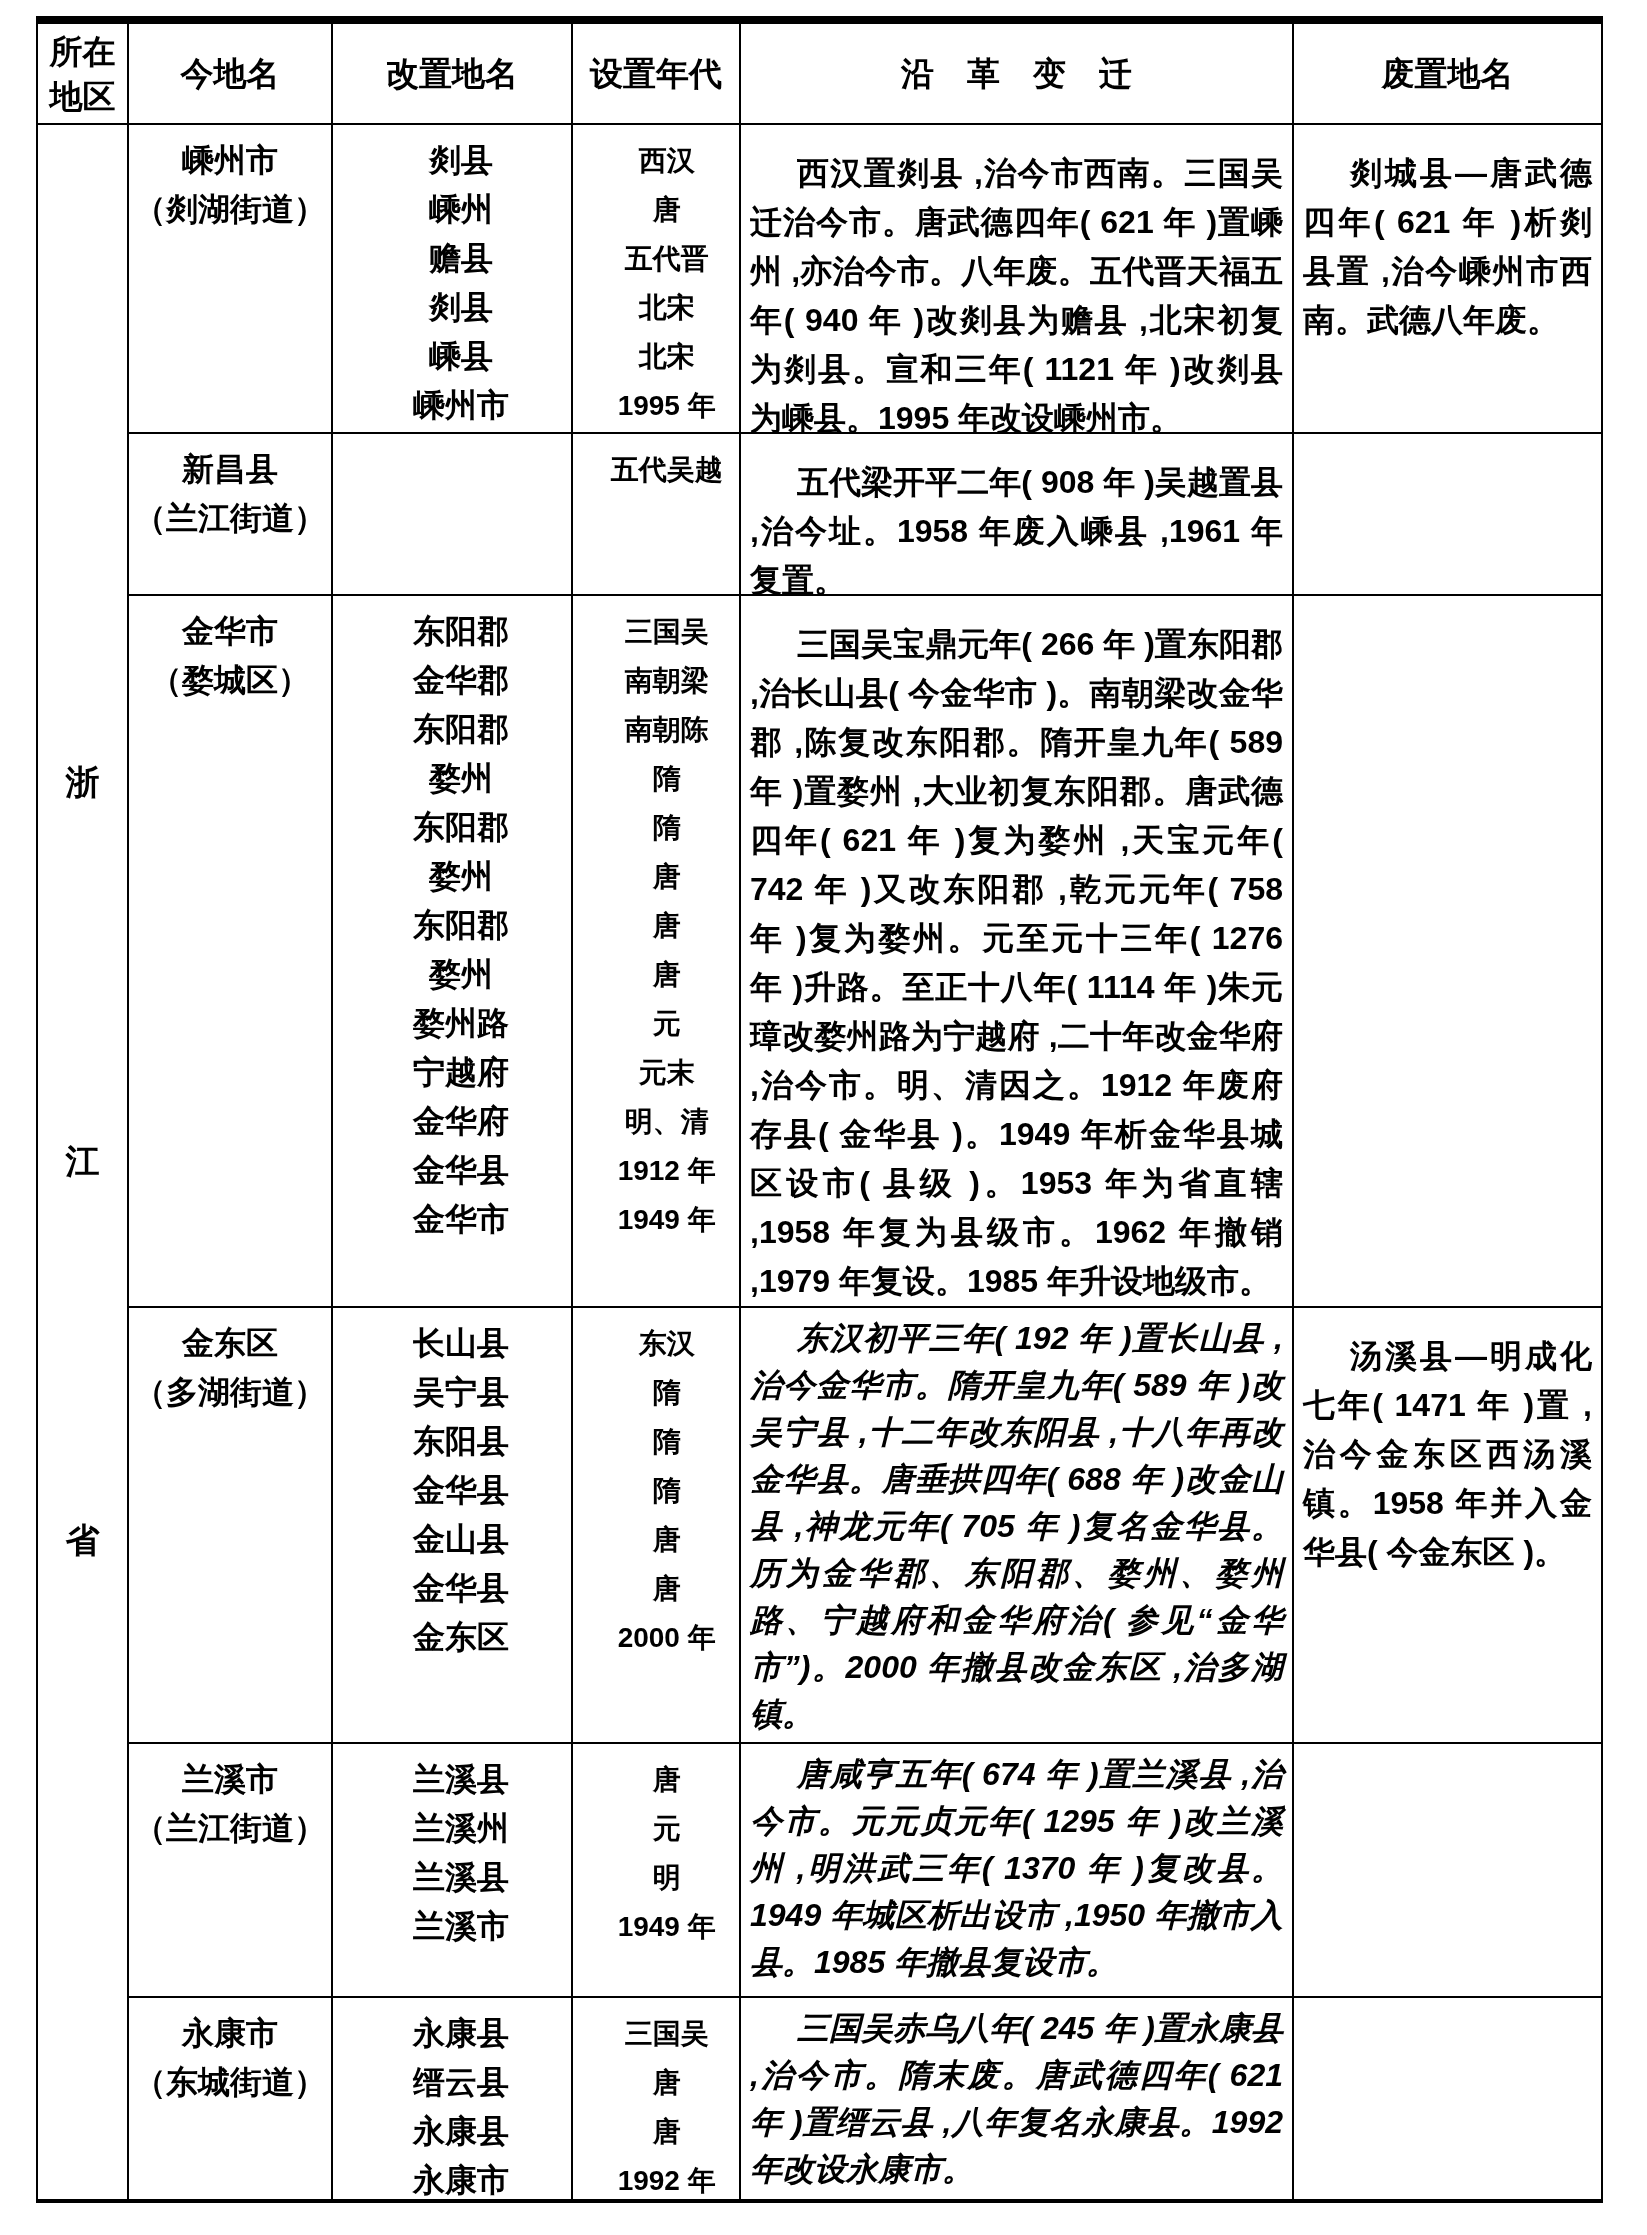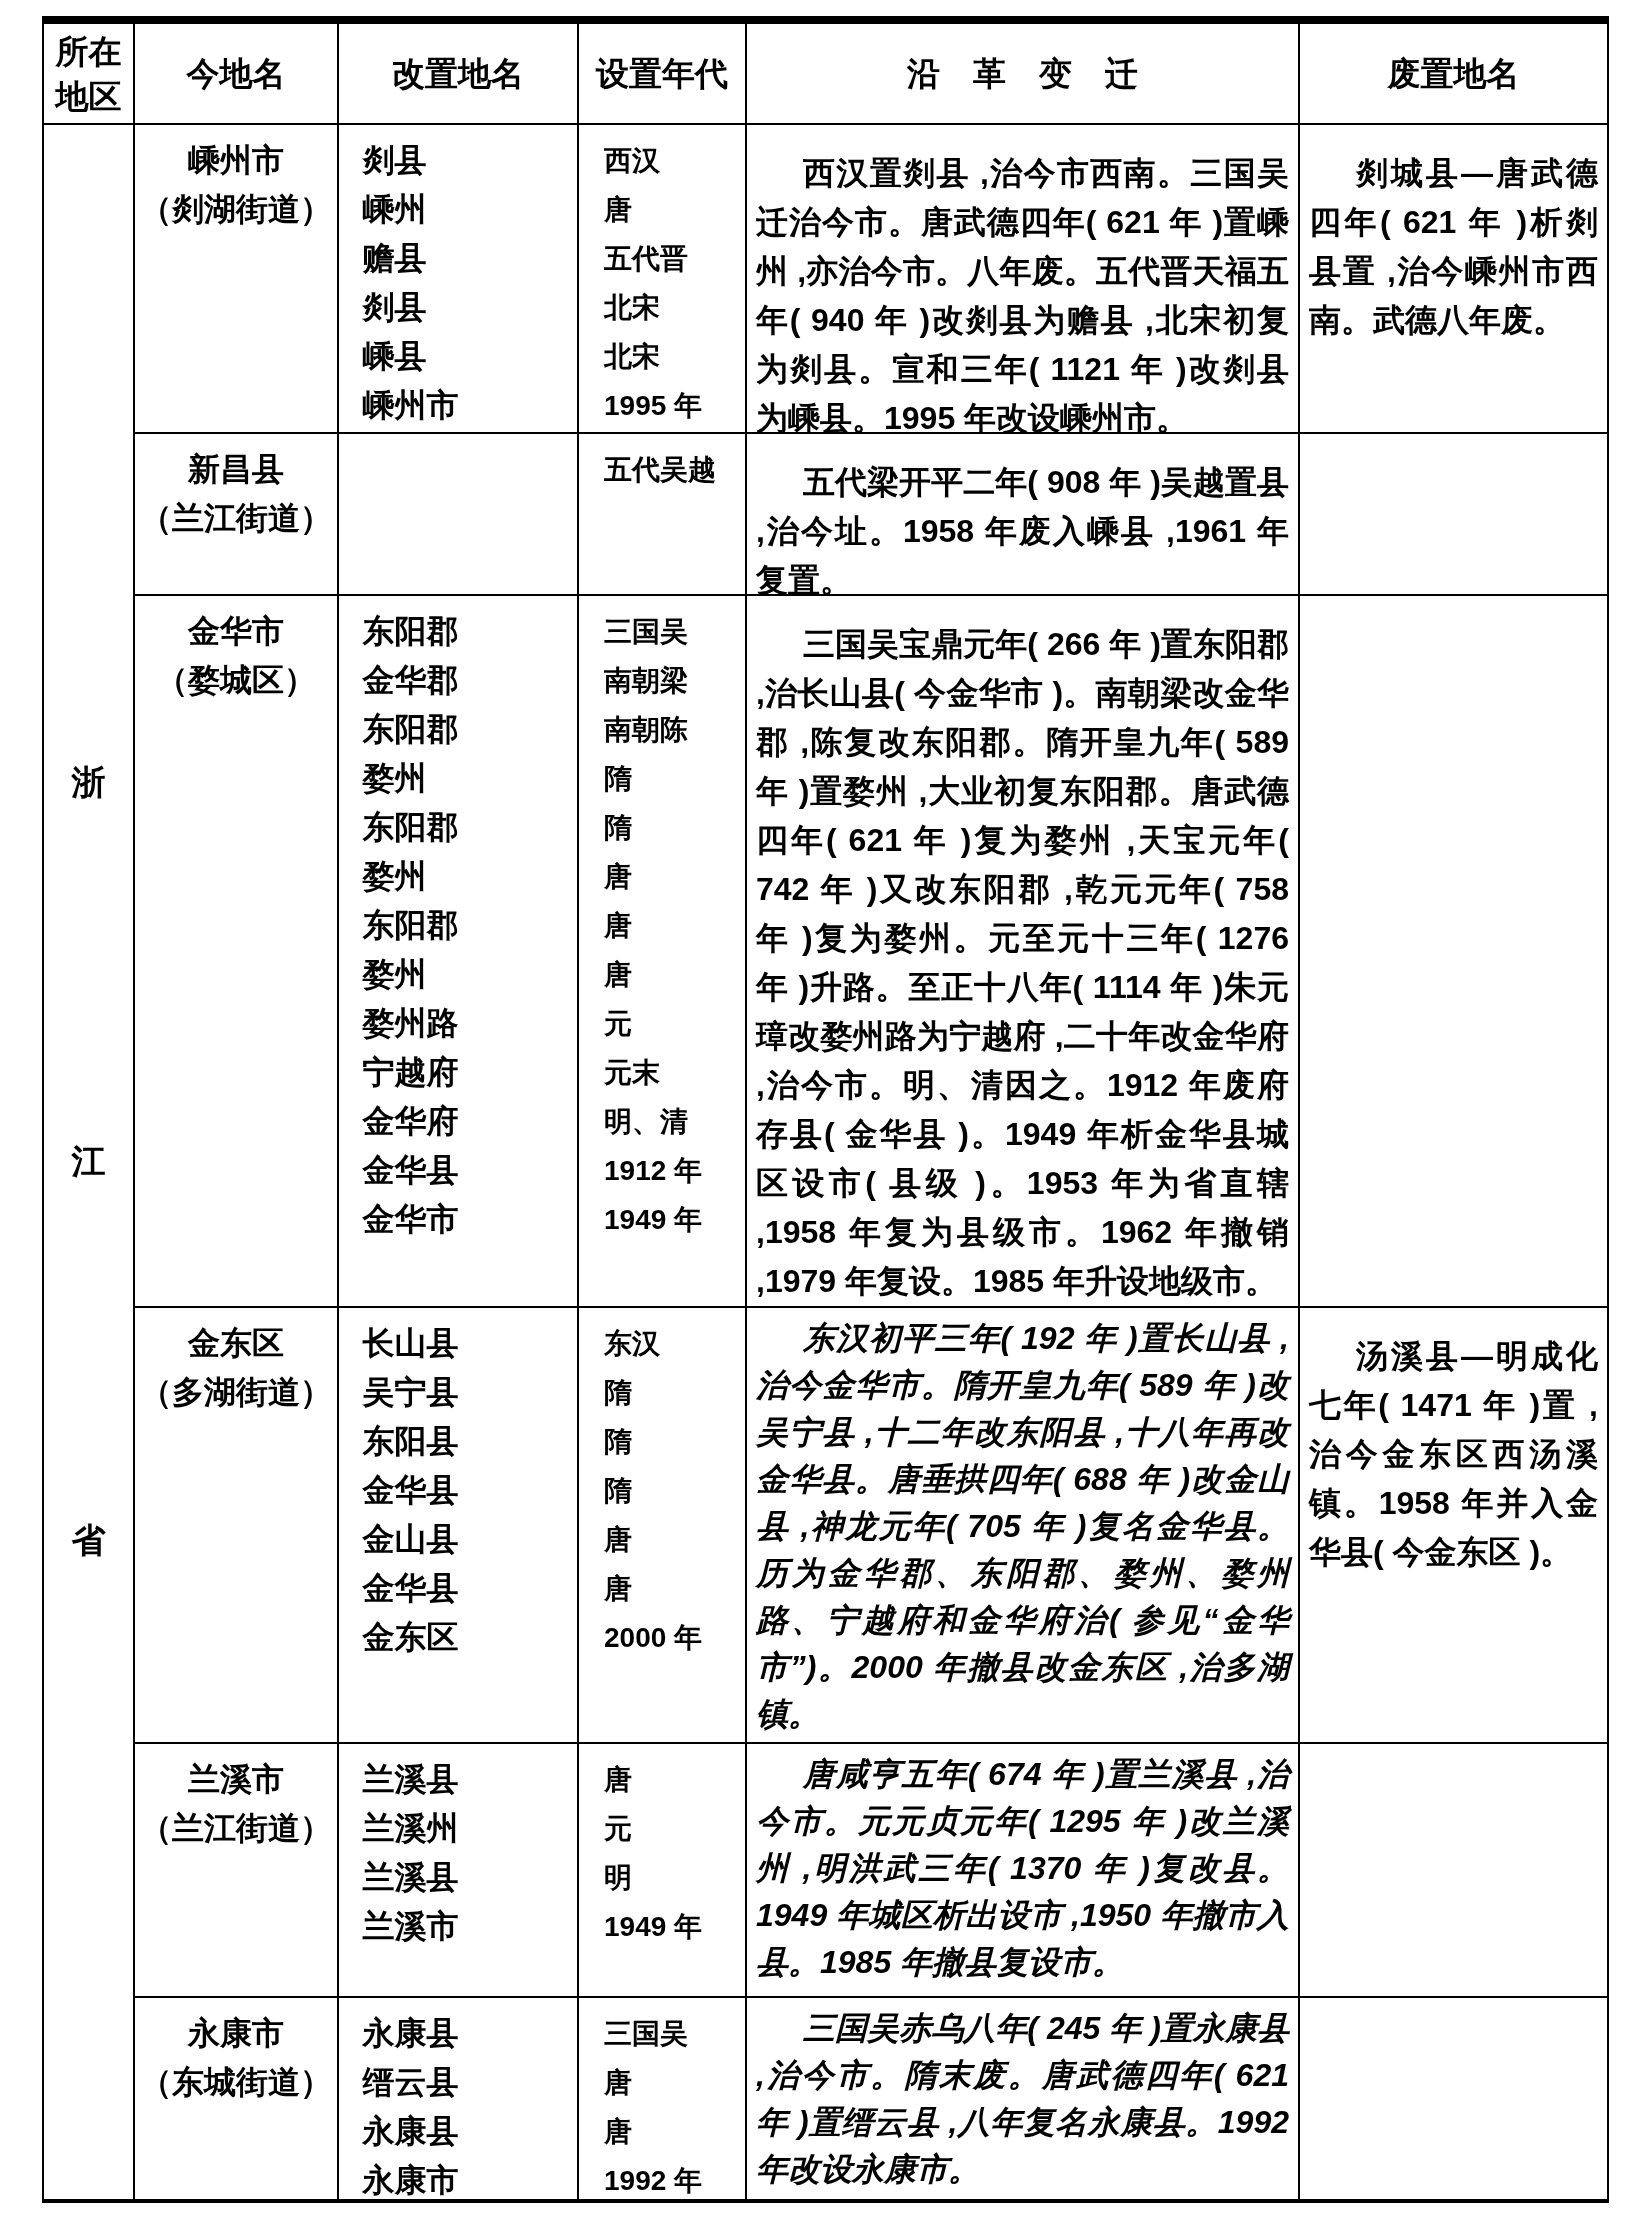--- a/index.html
+++ b/index.html
@@ -13,27 +13,27 @@
   }
   .histtable{
     position:absolute;left:36px;top:16.3px;
     display:grid;
     grid-template-columns:89px 204px 240px 168px 553px 309px;
     grid-template-rows:99px 309px 162px 712px 436px 254px 203px;
     border:2.7px solid #000;
     border-top:8.1px solid #000;
     border-bottom:4.5px solid #000;
     background:#fff;
-    margin-left:6px;
   }
   .cell{
     border-left:2.7px solid #000;
     border-top:2.7px solid #000;
     overflow:hidden;
     font-weight:600;
+    text-align:center;
   }
   .col1{border-left:none;}
   .hrow{border-top:none;}
   .h{
     display:flex;align-items:center;justify-content:center;
     text-align:center;
     font-size:33px;line-height:45px;
     white-space:pre-line;
   }
   .region-cell{

